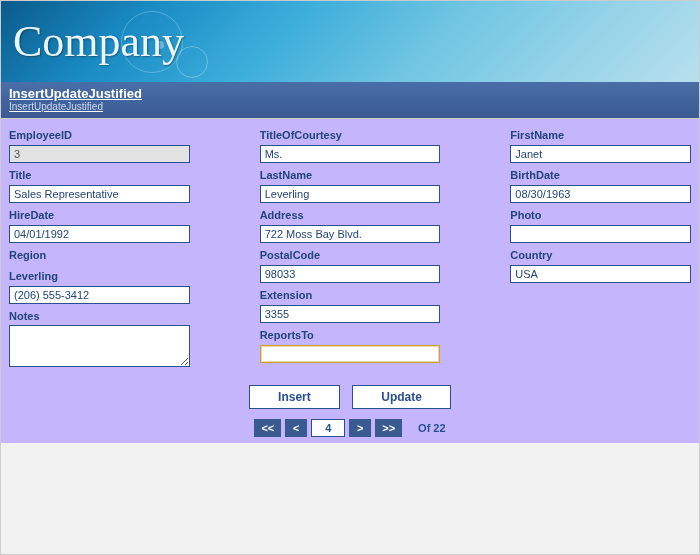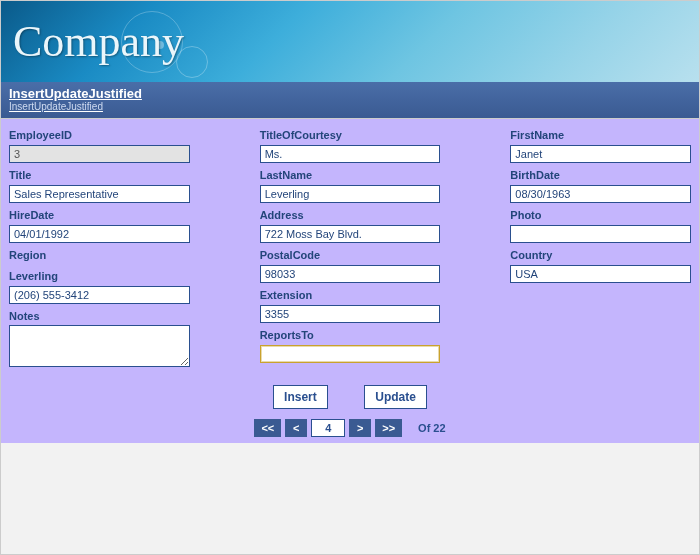--- a/index.html
+++ b/index.html
@@ -102,22 +102,22 @@
     text-align: center;
     margin-top: 8px;
   }
   .btn {
     display: inline-block;
     border: 1px solid #2a4f8f;
     background: #fff;
     color: #2a4f8f;
     font-size: 12px;
     font-weight: bold;
-    padding: 4px 10px;
-    margin: 0 16px;
+    padding: 4px 28px;
+    margin: 0 4px;
     cursor: pointer;
   }
   .pager {
     text-align: center;
     margin-top: 10px;
     font-size: 11px;
     color: #2a4f8f;
     display:flex;
     justify-content:center;
     align-items:center;

